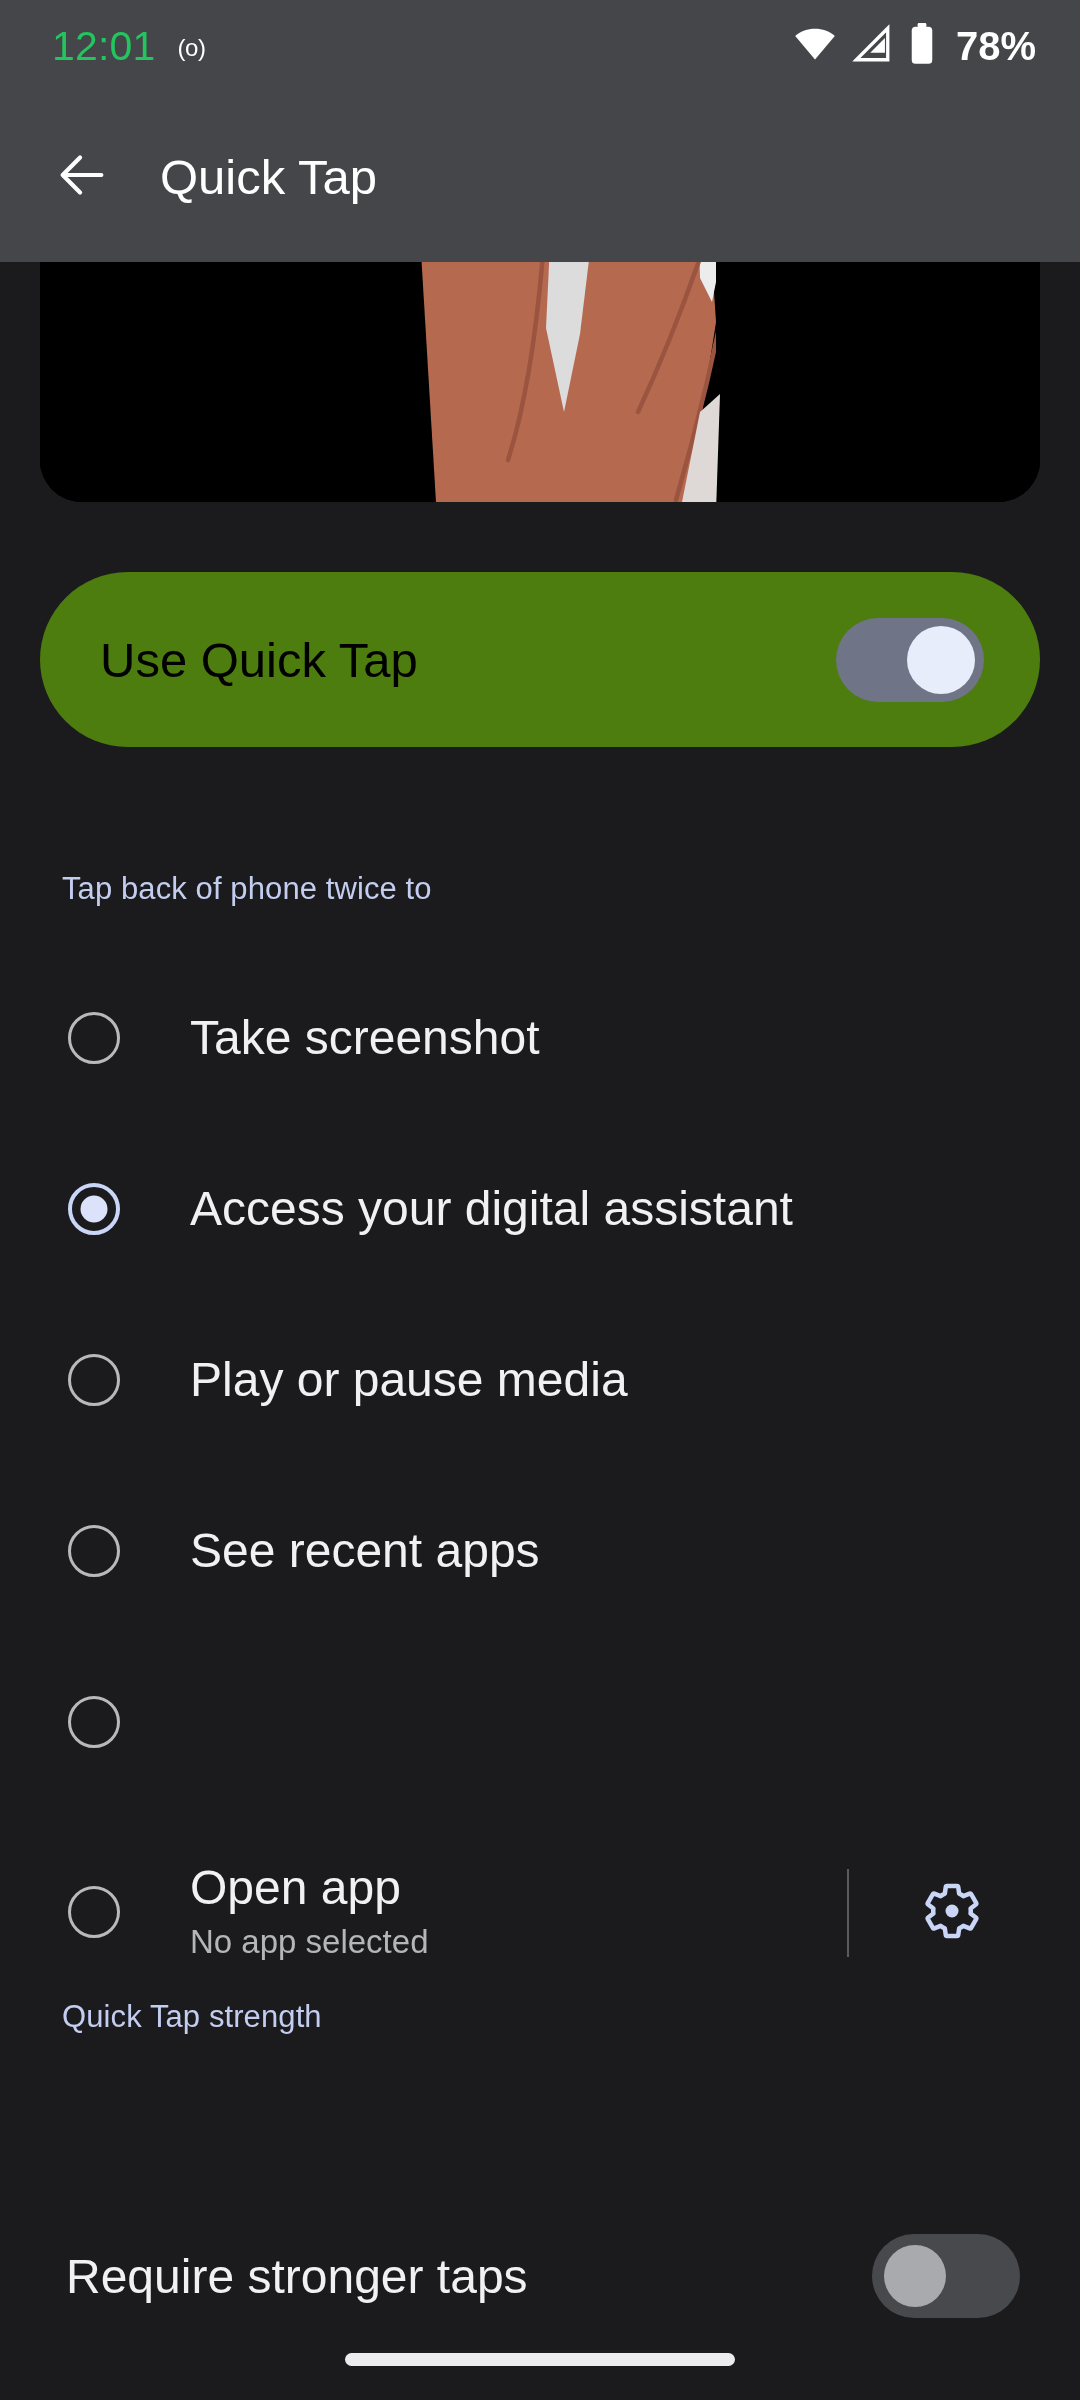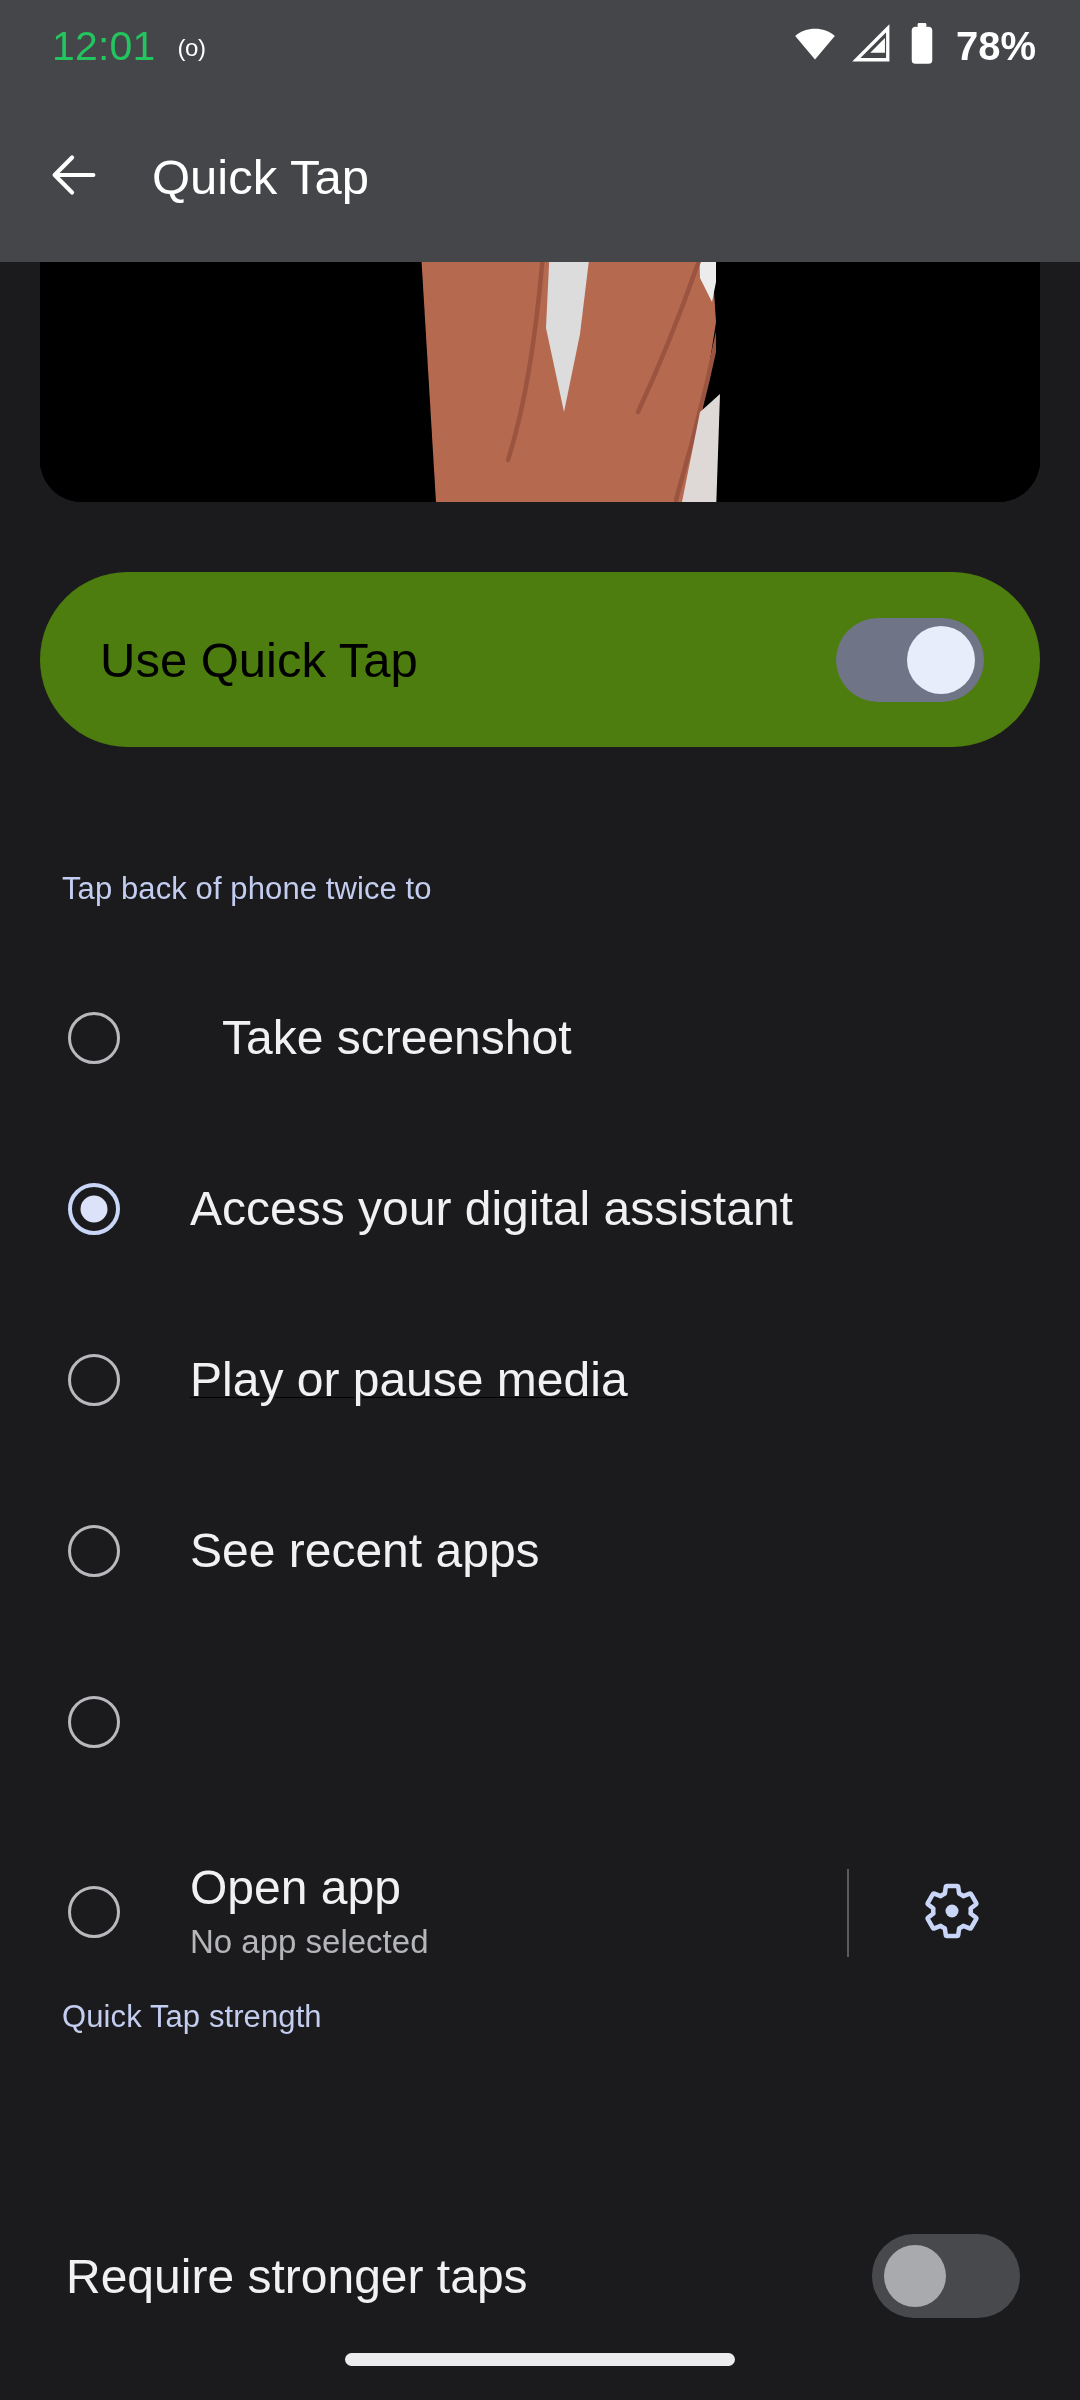--- a/index.html
+++ b/index.html
@@ -39,21 +39,21 @@
   .sb-battpct {
     color:#ffffff; font-size:40px; font-weight:600;
     letter-spacing:0px; margin-left:5px;
   }
 
   
   .appbar {
     position:absolute; top:92px; left:0;
     width:1080px; height:170px;
     background:#45464a;
-    display:flex; align-items:center;
+    display:flex; align-items:center;padding-left:8px;
   }
   .back-btn {
     width:96px; height:96px; margin-left:26px;
     display:flex; align-items:center; justify-content:center;
     border-radius:50%; cursor:pointer;
   }
   .appbar-title {
     color:#ffffff; font-size:49px; font-weight:400;
     margin-left:30px; letter-spacing:0px;
   }
@@ -266,35 +266,35 @@
 
   <div class="main-card">
     <span class="main-card-label">Use Quick Tap</span>
     <span class="switch-on">
       <span class="knob"></span>
     </span>
   </div>
 
   <div class="section-header sh-tap">Tap back of phone twice to</div>
 
-  <div class="radio-row" style="top:972px;gap:32px;">
+  <div class="radio-row" style="top:972px;">
     <span class="radio"></span>
     <span class="radio-texts">
       <span class="radio-label">Take screenshot</span>
     </span>
   </div>
 
   <div class="radio-row" style="top:1143px;">
     <span class="radio selected"></span>
     <span class="radio-texts">
       <span class="radio-label">Access your digital assistant</span>
     </span>
   </div>
 
-  <div class="radio-row" style="top:1314px;text-decoration:underline;">
+  <div class="radio-row" style="top:1314px;">
     <span class="radio"></span>
     <span class="radio-texts">
       <span class="radio-label">Play or pause media</span>
     </span>
   </div>
 
   <div class="radio-row" style="top:1485px;">
     <span class="radio"></span>
     <span class="radio-texts">
       <span class="radio-label">See recent apps</span>

